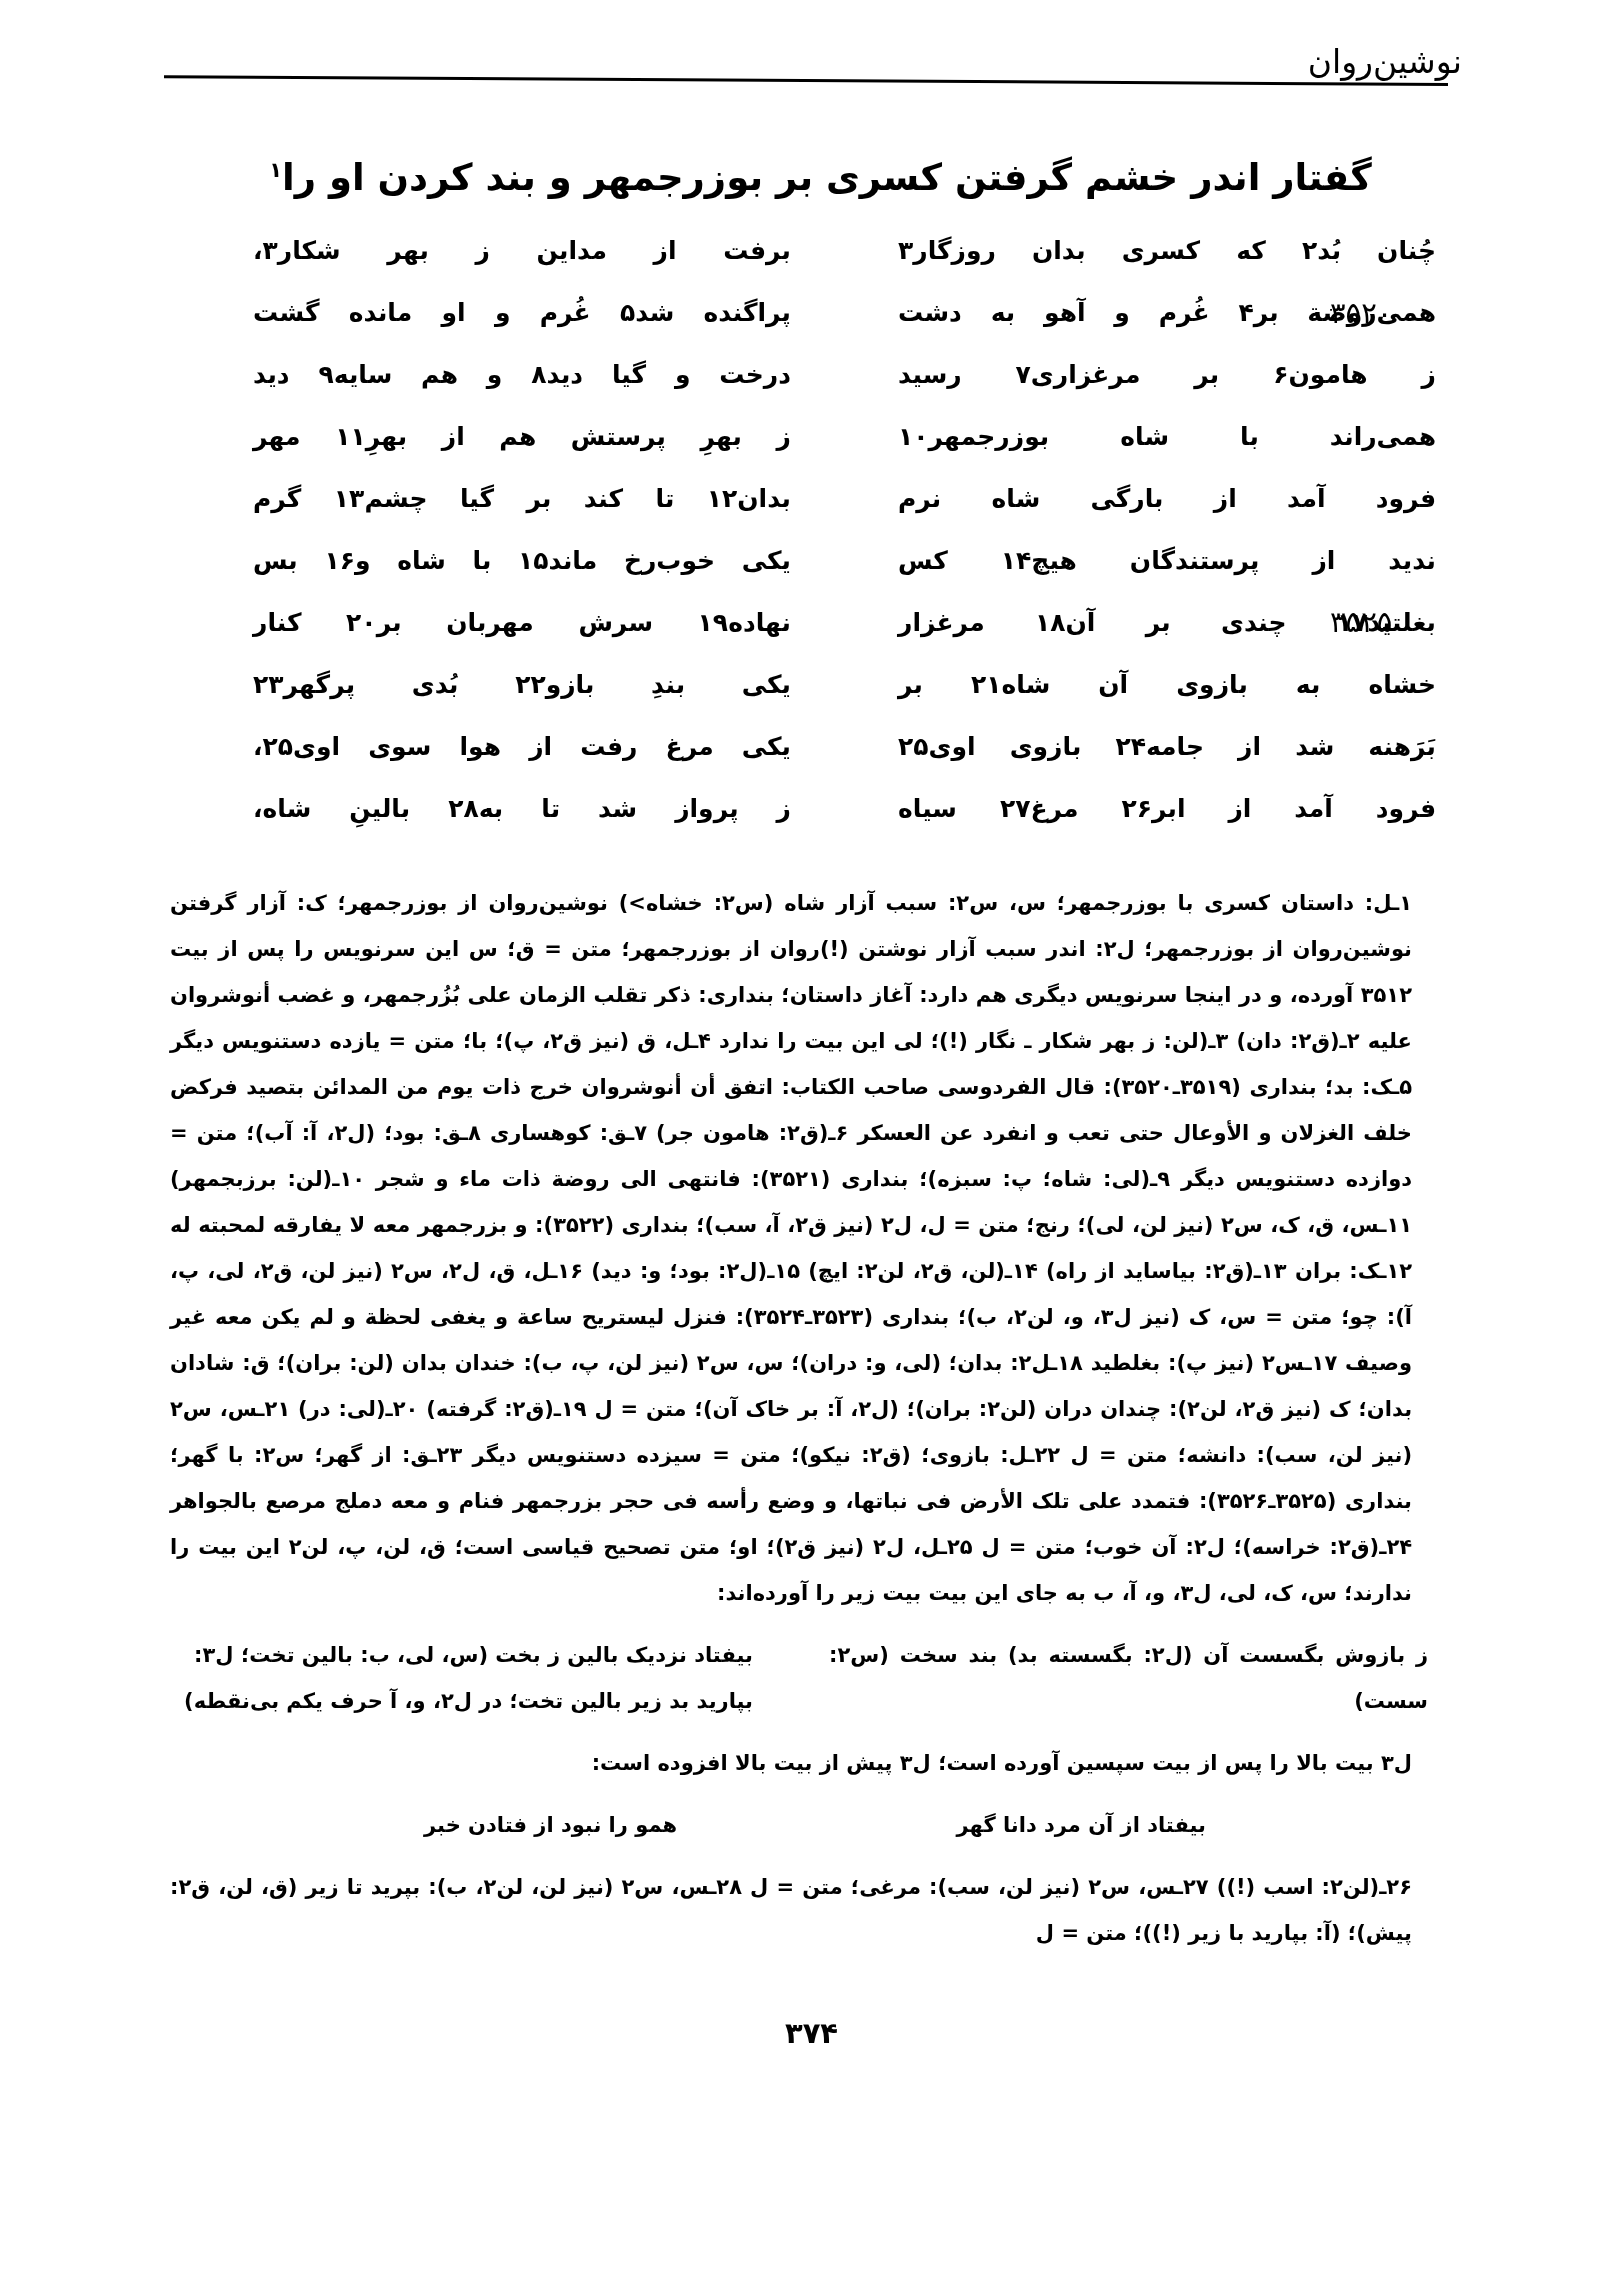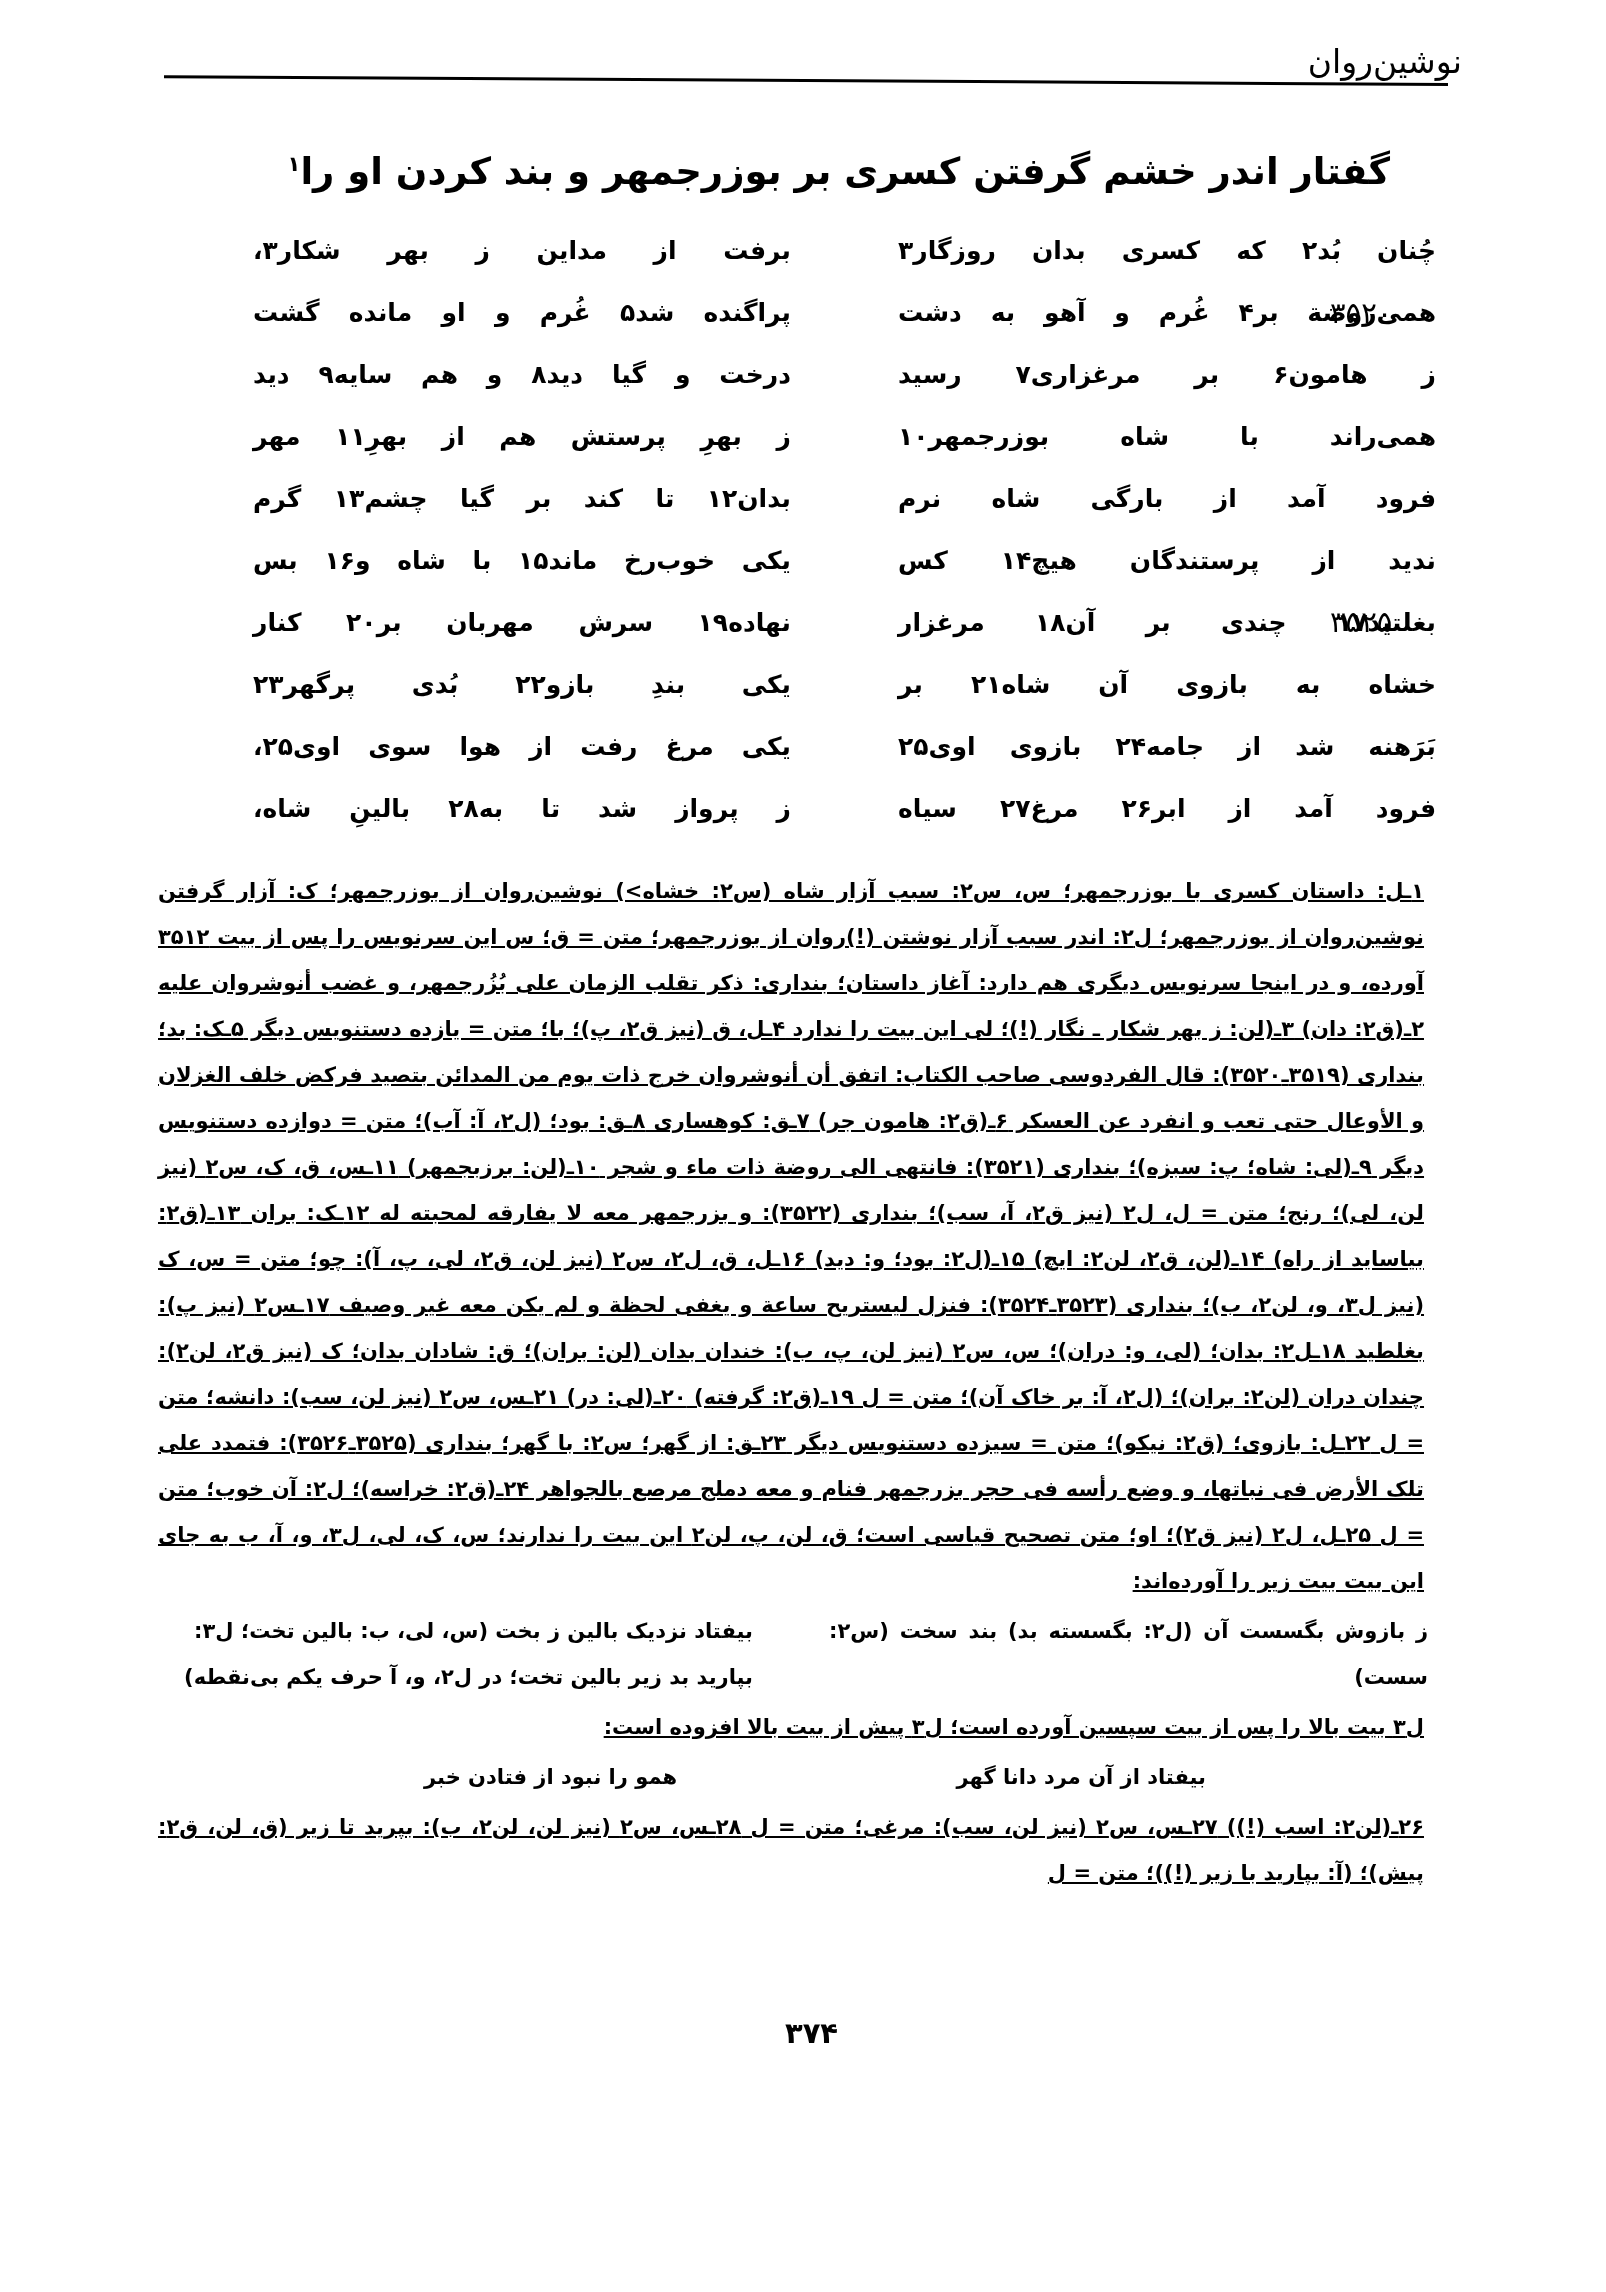--- a/index.html
+++ b/index.html
@@ -10,40 +10,40 @@
   .page { position: absolute; inset: 0; direction: rtl; }
   .running-head {
     position: absolute; top: 42px; right: 145px;
     font-weight: normal; font-size: 33px; letter-spacing: -1px;
   }
   .head-rule {
     position: absolute; top: 83px; left: 164px; width: 1284px; height: 2.9px;
     background: #000; transform: rotate(0.35deg); transform-origin: right center;
   }
   .chapter-title {
-    position: absolute; top: 140px; left: 251px; width: 1139px; text-align: right;
-    font-weight: bold; font-size: 37px; line-height: 48px;
+    position: absolute; top: 140px; left: 251px; width: 1139px; text-align: center;
+    font-weight: bold; font-size: 37px; line-height: 60px;
   }
   .chapter-title sup { font-size: 21px; }
   .verses { position: absolute; top: 220px; left: 253px; width: 1183px; }
   .verse-row { display: flex; flex-direction: row; height: 62px; align-items: flex-end; }
   .hemistich {
     width: 541px; font-weight: bold; font-size: 25px; line-height: 62px;
     text-align: justify; text-align-last: justify; white-space: nowrap;
   }
   .hemistich.right { margin-left: 107px; }
   .line-number {
     position: absolute; font-weight: normal; font-size: 29px; line-height: 62px;
     left: 1330px;
   }
   .footnotes {
     position: absolute; top: 864px; left: 154px; width: 1274px;
     font-weight: bold; font-size: 21px; line-height: 46px; text-align: justify;
   }
-  .fn-block { margin: 4px; text-decoration: underline; }
+  .fn-block { margin: 16px; }
   .fn-couplet { display: flex; justify-content: space-between; padding: 0 0 0 0; }
   .fn-couplet .h { width: 599px; }
   .fn-couplet.indent { padding-right: 222px; padding-left: 270px; }
   .page-number {
     position: absolute; top: 2016px; left: 0; width: 1607px; text-align: center;
     font-weight: bold; font-size: 29px; direction: rtl; margin-left: 8px;
   }
 </style>
 </head>
 <body>

